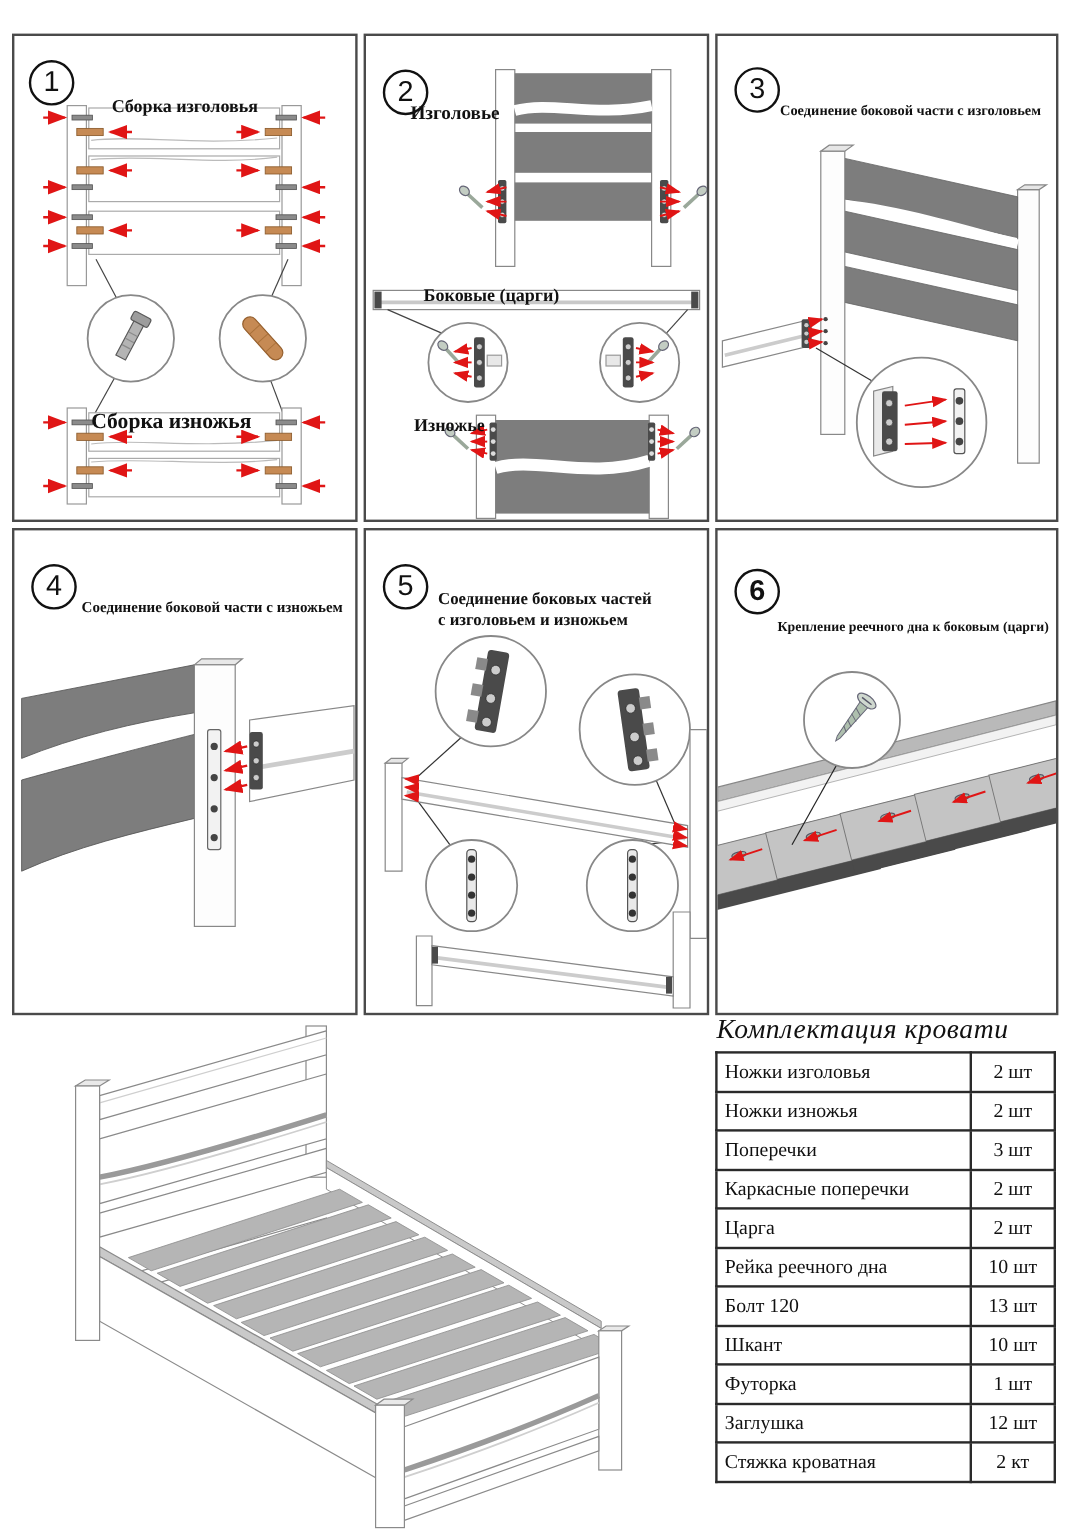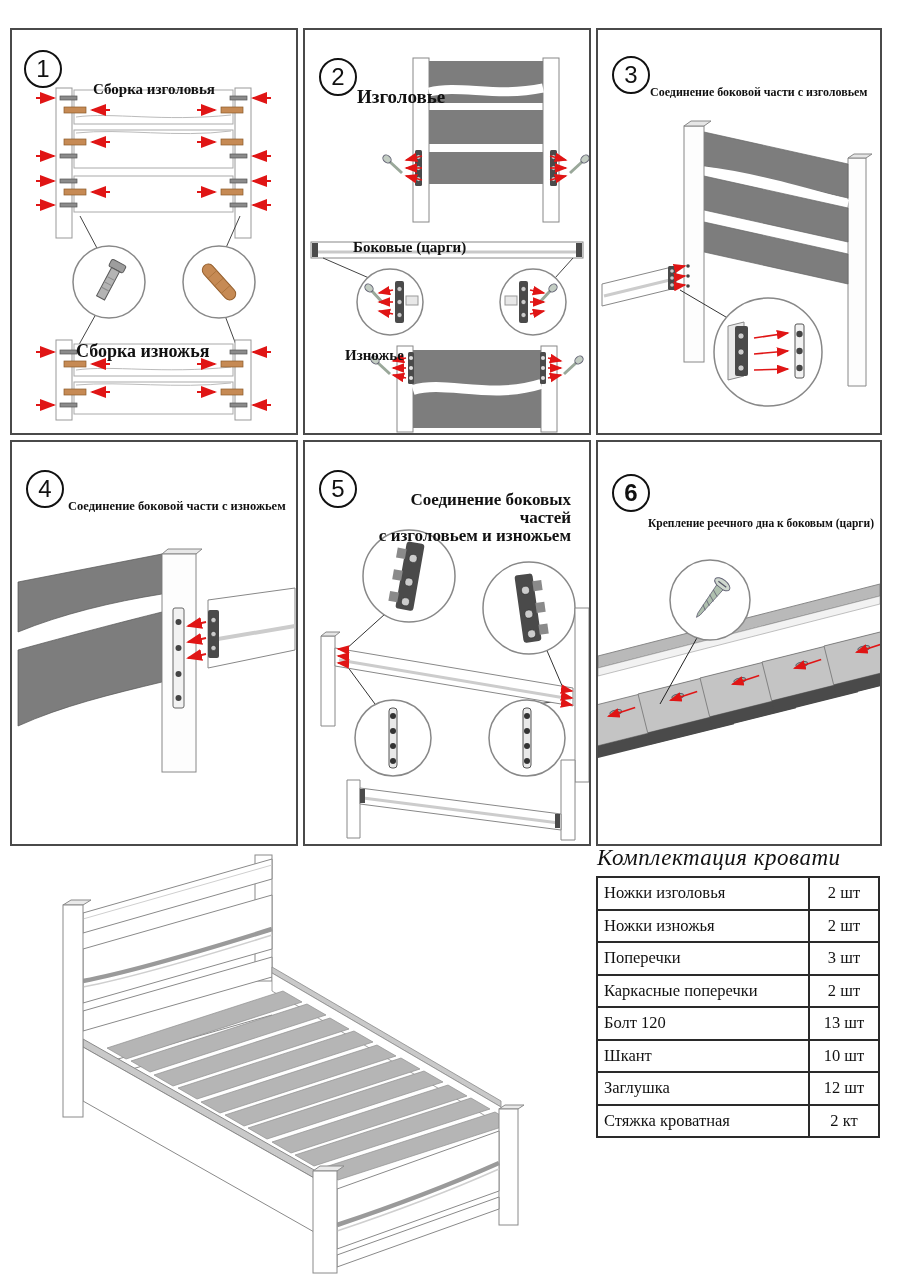--- a/index.html
+++ b/index.html
@@ -122,21 +122,21 @@
     <line class="ar" x1="98" y1="362" x2="80" y2="362" marker-end="url(#ar1)"></line>
     <line class="ar" x1="185" y1="334" x2="203" y2="334" marker-end="url(#ar1)"></line>
     <line class="ar" x1="185" y1="362" x2="203" y2="362" marker-end="url(#ar1)"></line>
   </svg>
 </div>
 
 <div class="panel" style="left:303px;top:28px;width:288px;height:407px;">
   <div class="stepcircle" style="left:14px;top:28px;">
       <span>2</span>
     </div>
-  <div class="ptitle" style="left:52px;top:37px;font-size:19px;">Изголовье</div>
+  <div class="ptitle" style="left:37px;top:37px;font-size:16px;">Изголовье</div>
   <div class="ptitle" style="left:48px;top:190px;font-size:15px;">Боковые (царги)</div>
   <div class="ptitle" style="left:40px;top:298px;font-size:15px;">Изножье</div>
   <svg width="284" height="403" viewBox="0 0 284 403">
     <defs>
         <marker id="ar2" markerWidth="9" markerHeight="8" refX="7" refY="3" orient="auto">
           <path d="M0,0L8,3L0,6Z" fill="#e01515"></path>
         </marker>
       </defs>
 
     <rect x="108" y="28" width="16" height="164" fill="#fff" stroke="#888"></rect>
@@ -322,21 +322,21 @@
     <line class="ar" x1="194" y1="180" x2="176" y2="184" marker-end="url(#ar4)"></line>
     <line class="ar" x1="194" y1="196" x2="176" y2="200" marker-end="url(#ar4)"></line>
     <line class="ar" x1="194" y1="212" x2="176" y2="216" marker-end="url(#ar4)"></line>
   </svg>
 </div>
 
 <div class="panel" style="left:303px;top:440px;width:288px;height:406px;">
   <div class="stepcircle" style="left:14px;top:28px;">
       <span>5</span>
     </div>
-  <div class="ptitle" style="left:60px;top:30px;width:206px;text-align:right;font-size:17px;white-space:normal;line-height:18px;">
+  <div class="ptitle" style="left:60px;top:30px;width:206px;text-align:left;font-size:14px;white-space:normal;line-height:18px;">
     <span>Соединение боковых частей</span><br>
     <span>с изголовьем и изножьем</span>
   </div>
   <svg width="284" height="402" viewBox="0 0 284 402">
     <defs>
         <marker id="ar5" markerWidth="9" markerHeight="8" refX="7" refY="3" orient="auto">
           <path d="M0,0L8,3L0,6Z" fill="#e01515"></path>
         </marker>
       </defs>
 
@@ -531,28 +531,40 @@
       </tr>
     <tr>
         <td>Поперечки</td>
         <td class="qty">3 шт</td>
       </tr>
     <tr>
         <td>Каркасные поперечки</td>
         <td class="qty">2 шт</td>
       </tr>
     <tr>
+        <td>Царга</td>
+        <td class="qty">2 шт</td>
+      </tr>
+    <tr>
+        <td>Рейка реечного дна</td>
+        <td class="qty">10 шт</td>
+      </tr>
+    <tr>
         <td>Болт 120</td>
         <td class="qty">13 шт</td>
       </tr>
     <tr>
         <td>Шкант</td>
         <td class="qty">10 шт</td>
       </tr>
     <tr>
+        <td>Футорка</td>
+        <td class="qty">1 шт</td>
+      </tr>
+    <tr>
         <td>Заглушка</td>
         <td class="qty">12 шт</td>
       </tr>
     <tr>
         <td>Стяжка кроватная</td>
         <td class="qty">2 кт</td>
       </tr>
   </tbody>
 </table>
 

